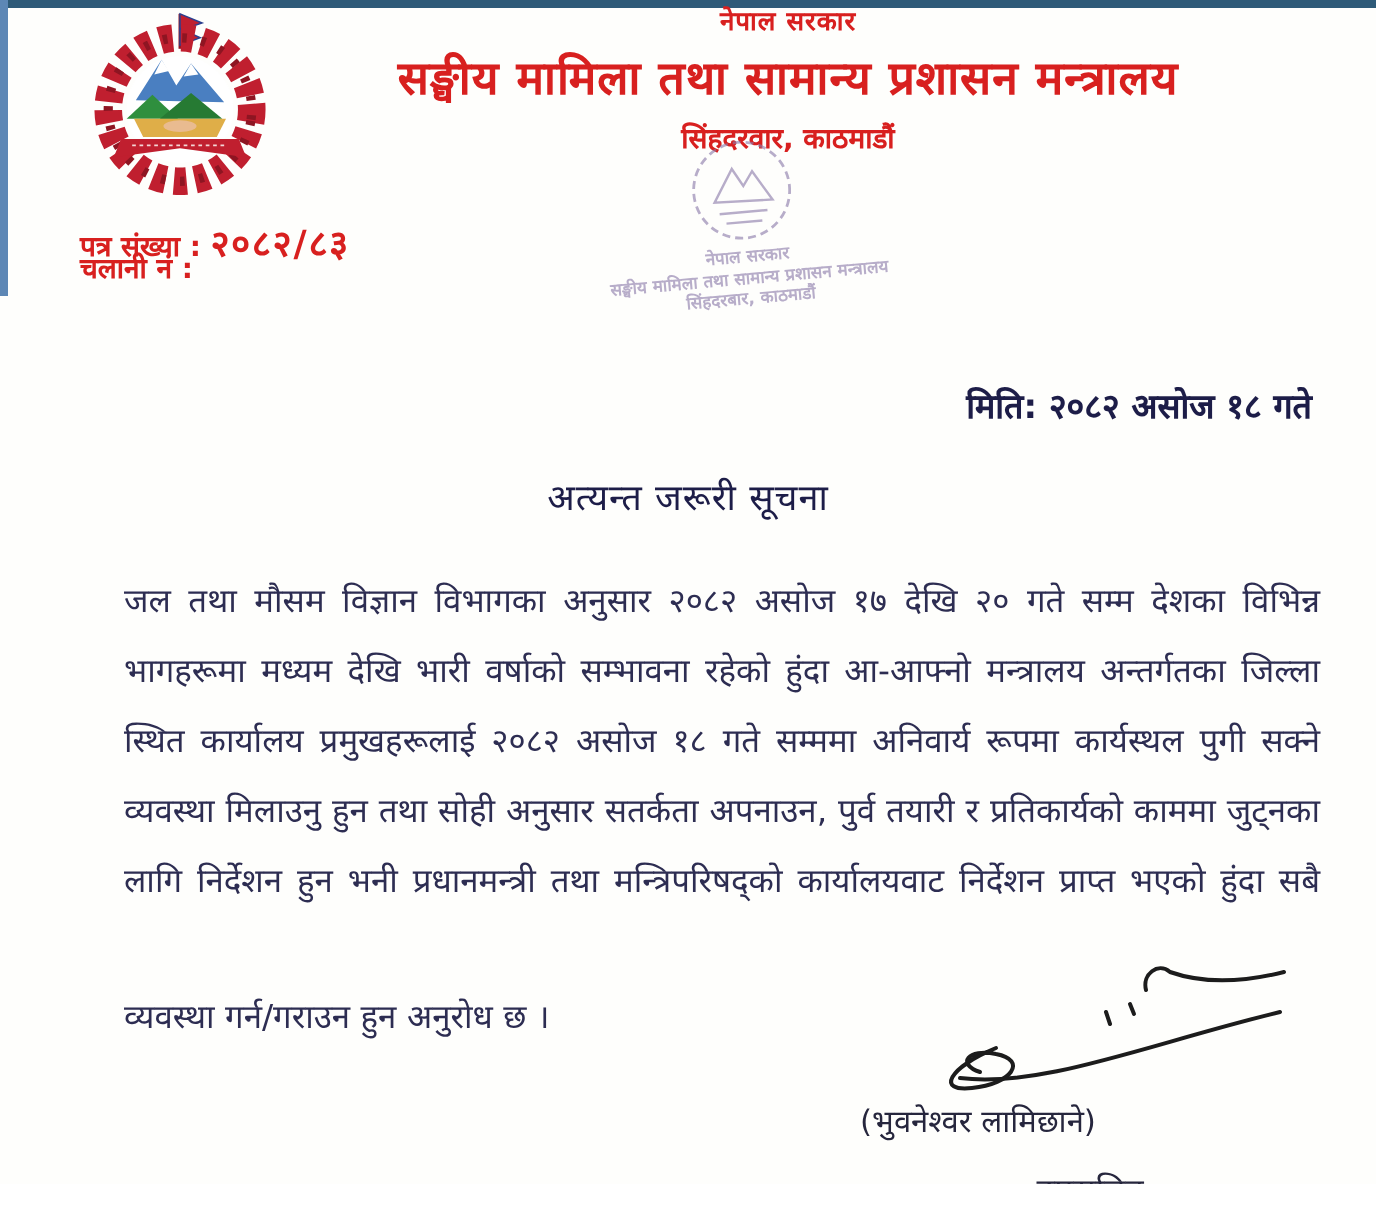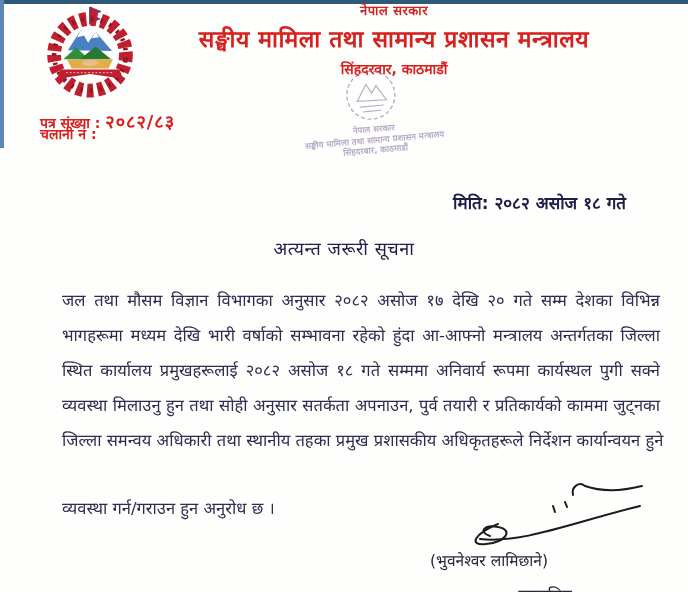--- a/index.html
+++ b/index.html
@@ -39,21 +39,21 @@
   
   .stamp {
     position: absolute; left: 293px; top: 68px; width: 160px; height: 104px;
     color: #8d7cab; opacity: 0.62; transform: rotate(-5deg);
     text-align: center; pointer-events: none;
   }
   .stamp svg { display: block; margin: 0 auto; }
   .stamp-line { font-size: 8.5px; font-weight: bold; line-height: 10.5px; }
   
   .date-line {
-    position: absolute; right: 62px; top: 191px;
+    position: absolute; right: 32px; top: 191px;
     color: #1d1d48; font-weight: bold; font-size: 17px;
   }
   .notice-title {
     position: absolute; left: 0; right: 0; top: 236px; text-align: center;
     color: #1d1d48; font-weight: normal; font-size: 18px; letter-spacing: 0.5px;
   }
   .body-text {
     position: absolute; left: 62px; width: 598px; top: 283px;
     color: #2d2d52; font-size: 16.5px;
   }
@@ -134,21 +134,21 @@
 
   <div class="date-line">मिति: २०८२ असोज १८ गते</div>
 
   <div class="notice-title">अत्यन्त जरूरी सूचना</div>
 
   <div class="body-text">
       <div class="body-line">जल तथा मौसम विज्ञान विभागका अनुसार २०८२ असोज १७ देखि २० गते सम्म देशका विभिन्न</div>
       <div class="body-line">भागहरूमा मध्यम देखि भारी वर्षाको सम्भावना रहेको हुंदा आ-आफ्नो मन्त्रालय अन्तर्गतका जिल्ला</div>
       <div class="body-line">स्थित कार्यालय प्रमुखहरूलाई २०८२ असोज १८ गते सम्ममा अनिवार्य रूपमा कार्यस्थल पुगी सक्ने</div>
       <div class="body-line">व्यवस्था मिलाउनु हुन तथा सोही अनुसार सतर्कता अपनाउन, पुर्व तयारी र प्रतिकार्यको काममा जुट्नका</div>
-      <div class="body-line">जिल्ला समन्वय अधिकारी तथा स्थानीय तहका प्रमुख प्रशासकीय अधिकृतहरूले निर्देशन कार्यान्वयन हुने</div>
+      <div class="body-line">लागि निर्देशन हुन भनी प्रधानमन्त्री तथा मन्त्रिपरिषद्को कार्यालयवाट निर्देशन प्राप्त भएको हुंदा सबै</div>
       <div class="body-line">व्यवस्था गर्न/गराउन हुन अनुरोध छ ।</div>
     </div>
 
   <svg class="signature-art" width="200" height="70" viewBox="0 0 200 70">
     <g fill="none" stroke="#1c1c1c" stroke-width="2" stroke-linecap="round">
       <path d="M46,46 C22,56 16,68 34,66 C54,64 62,52 46,49 C32,46 26,54 38,58"></path>
       <path d="M28,61 C70,66 122,44 188,28"></path>
       <path d="M121,17 C119,9 127,3 133,8 C150,14 170,13 190,8"></path>
       <path d="M101,28 l2,6"></path>
       <path d="M113,24 l2,5"></path>

